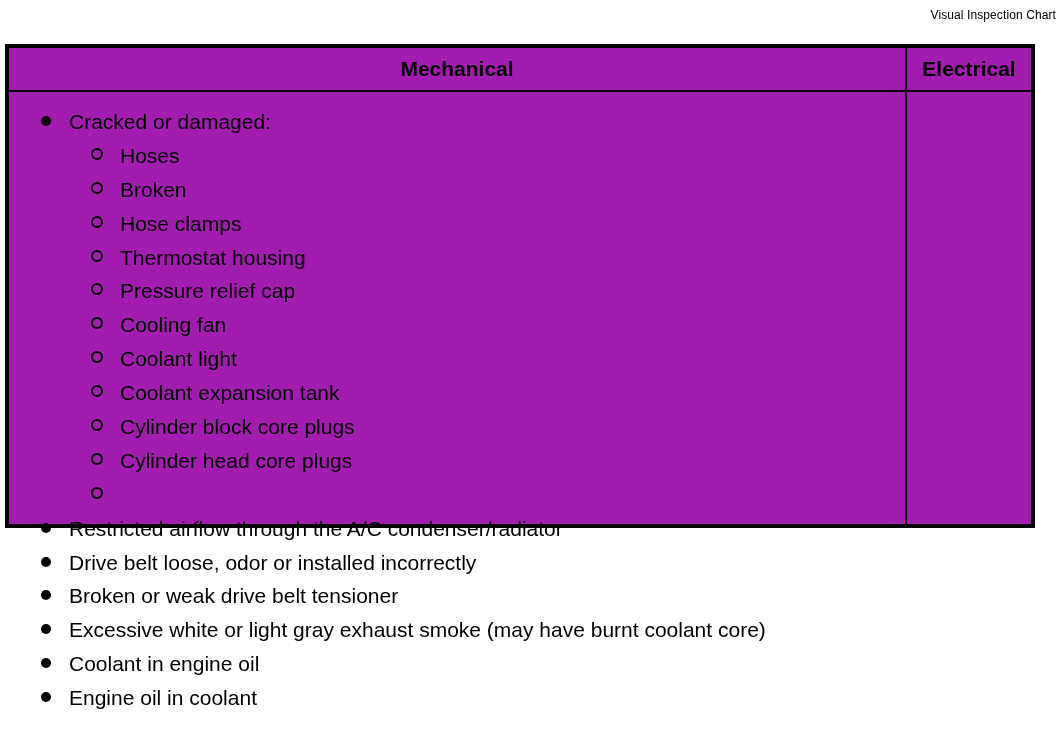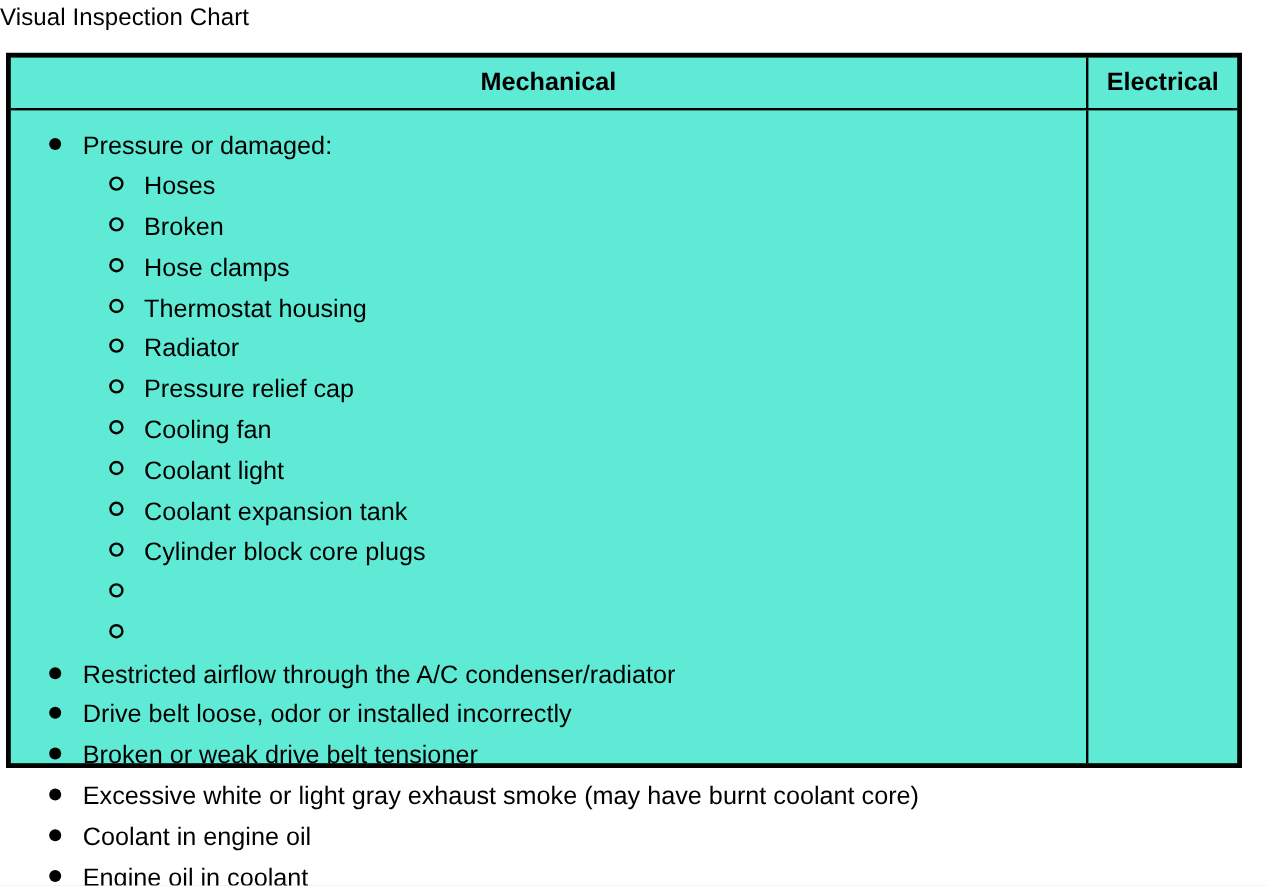--- a/index.html
+++ b/index.html
@@ -20,37 +20,37 @@
     width: 1056px;
     height: 738px;
   }
 
   
   #chart-title {
     position: absolute;
     left: 0;
     top: 2px;
     width: 1056px;
-    text-align: left;
-    font-size: 20px;
+    text-align: right;
+    font-size: 12px;
     line-height: 26px;
     letter-spacing: 0.1px;
     white-space: nowrap;
   }
 
   
   #inspection-table {
     position: absolute;
     left: 5px;
     top: 44px;
     width: 1030px;
-    height: 596px;
+    height: 484px;
     border: 4px solid #000000;
     box-sizing: border-box;
-    background: #5eead4;
+    background: #a21caf;
   }
 
   #table-header-row {
     position: absolute;
     left: 0;
     top: 0;
     right: 0;
     height: 44px;
     border-bottom: 2px solid #000000;
     box-sizing: border-box;
@@ -180,64 +180,61 @@
       <div id="header-mechanical" class="header-cell">Mechanical</div>
       <div id="header-col-divider" class="col-divider"></div>
       <div id="header-electrical" class="header-cell">Electrical</div>
     </div>
 
     <div id="table-body">
       <div id="mechanical-cell">
         <div id="mechanical-list">
             <div class="item-row level-1">
               <span class="item-bullet bullet-filled"></span>
-              <span class="item-text">Pressure or damaged:</span>
+              <span class="item-text">Cracked or damaged:</span>
             </div>
             <div class="item-row level-2">
               <span class="item-bullet bullet-hollow"></span>
               <span class="item-text">Hoses</span>
             </div>
             <div class="item-row level-2">
               <span class="item-bullet bullet-hollow"></span>
               <span class="item-text">Broken</span>
             </div>
             <div class="item-row level-2">
               <span class="item-bullet bullet-hollow"></span>
               <span class="item-text">Hose clamps</span>
             </div>
             <div class="item-row level-2">
               <span class="item-bullet bullet-hollow"></span>
               <span class="item-text">Thermostat housing</span>
             </div>
             <div class="item-row level-2">
               <span class="item-bullet bullet-hollow"></span>
-              <span class="item-text">Radiator</span>
-            </div>
-            <div class="item-row level-2">
-              <span class="item-bullet bullet-hollow"></span>
               <span class="item-text">Pressure relief cap</span>
             </div>
             <div class="item-row level-2">
               <span class="item-bullet bullet-hollow"></span>
               <span class="item-text">Cooling fan</span>
             </div>
             <div class="item-row level-2">
               <span class="item-bullet bullet-hollow"></span>
               <span class="item-text">Coolant light</span>
             </div>
             <div class="item-row level-2">
               <span class="item-bullet bullet-hollow"></span>
               <span class="item-text">Coolant expansion tank</span>
             </div>
             <div class="item-row level-2">
               <span class="item-bullet bullet-hollow"></span>
               <span class="item-text">Cylinder block core plugs</span>
             </div>
             <div class="item-row level-2">
               <span class="item-bullet bullet-hollow"></span>
+              <span class="item-text">Cylinder head core plugs</span>
             </div>
             <div class="item-row level-2">
               <span class="item-bullet bullet-hollow"></span>
             </div>
             <div class="item-row level-1">
               <span class="item-bullet bullet-filled"></span>
               <span class="item-text">Restricted airflow through the A/C condenser/radiator</span>
             </div>
             <div class="item-row level-1">
               <span class="item-bullet bullet-filled"></span>

